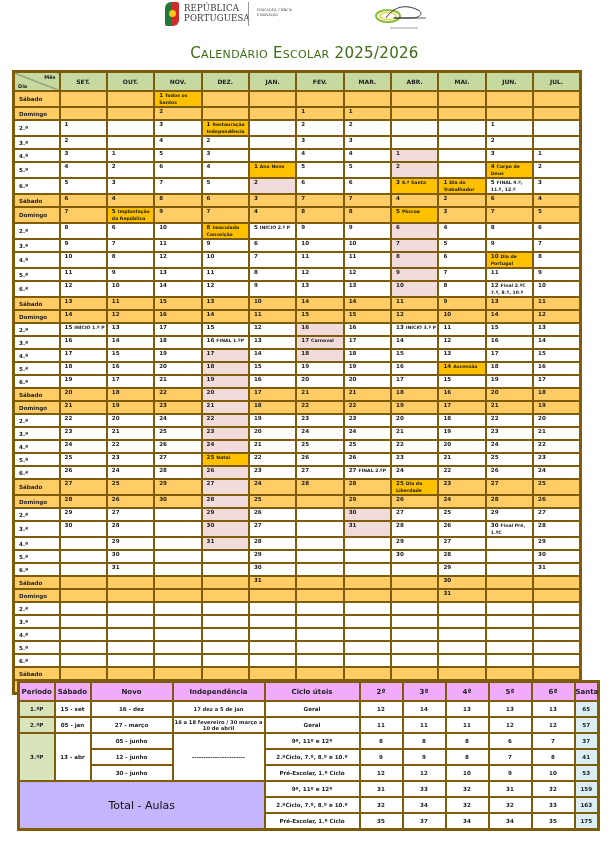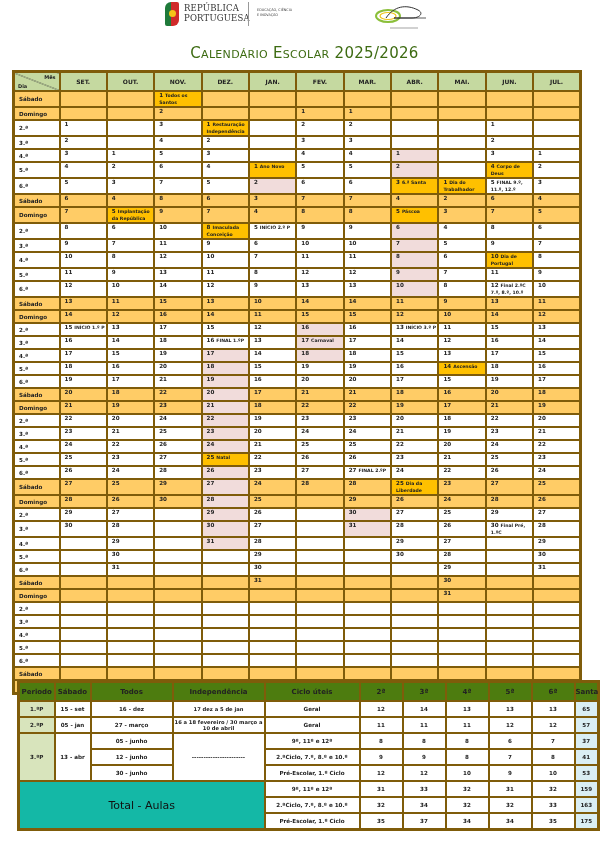--- a/index.html
+++ b/index.html
@@ -18,25 +18,25 @@
   .corner .mes { position:absolute; right:3px; top:1px; font-size:5px; }
   .corner .dia { position:absolute; left:3px; bottom:1px; font-size:5px; }
   .cal td.lbl { text-align:left; vertical-align:middle; padding-left:4px; }
   .cal tr.wkend td { background:#ffcc66; }
   .cal td { background:#fff; height:11px; }
   .cal td.hol { background:#ffc000 !important; }
   .cal td.brk { background:#f1dcdb !important; }
   .cal td .note { display:inline; font-size:4.6px; }
   .sum { position:absolute; left:17px; top:680px; width:580px; border-collapse:collapse; border:3px solid #7f5c0a; table-layout:fixed; }
   .sum td, .sum th { border:2px solid #7f5c0a; font-size:5.6px; font-weight:bold; text-align:center; vertical-align:middle; color:#222; padding:0; }
-  .sum th { background:#4d7c0f; font-size:7px; height:17px; }
+  .sum th { background:#f0abfc; font-size:7px; height:17px; }
   .sum td { height:14px; background:#fff; }
   .sum td.per { background:#d8e4bc; }
   .sum td.tot { background:#daeef3; }
-  .sum td.totlbl { background:#14b8a6; font-size:11px; font-weight:normal; color:#111; }
+  .sum td.totlbl { background:#c4b5fd; font-size:11px; font-weight:normal; color:#111; }
   .sum td.int { font-size:5.2px; line-height:6px; }
 </style>
 </head>
 <body>
 
 <div class="logos">
   <div class="rp-flag"></div>
   <div class="rp-text">
     <div>REPÚBLICA</div>
     <div>PORTUGUESA</div>
@@ -711,21 +711,21 @@
       <col style="width:43px">
       <col style="width:43px">
       <col style="width:43px">
       <col style="width:43px">
       <col style="width:24px">
   </colgroup>
   <tbody>
       <tr>
     <th>Periodo</th>
     <th>Sábado</th>
-    <th>Todos</th>
+    <th>Novo</th>
     <th>Independência</th>
     <th>Ciclo úteis</th>
     <th>2ª</th>
     <th>3ª</th>
     <th>4ª</th>
     <th>5ª</th>
     <th>6ª</th>
     <th>Santa</th>
   </tr>
   <tr>

